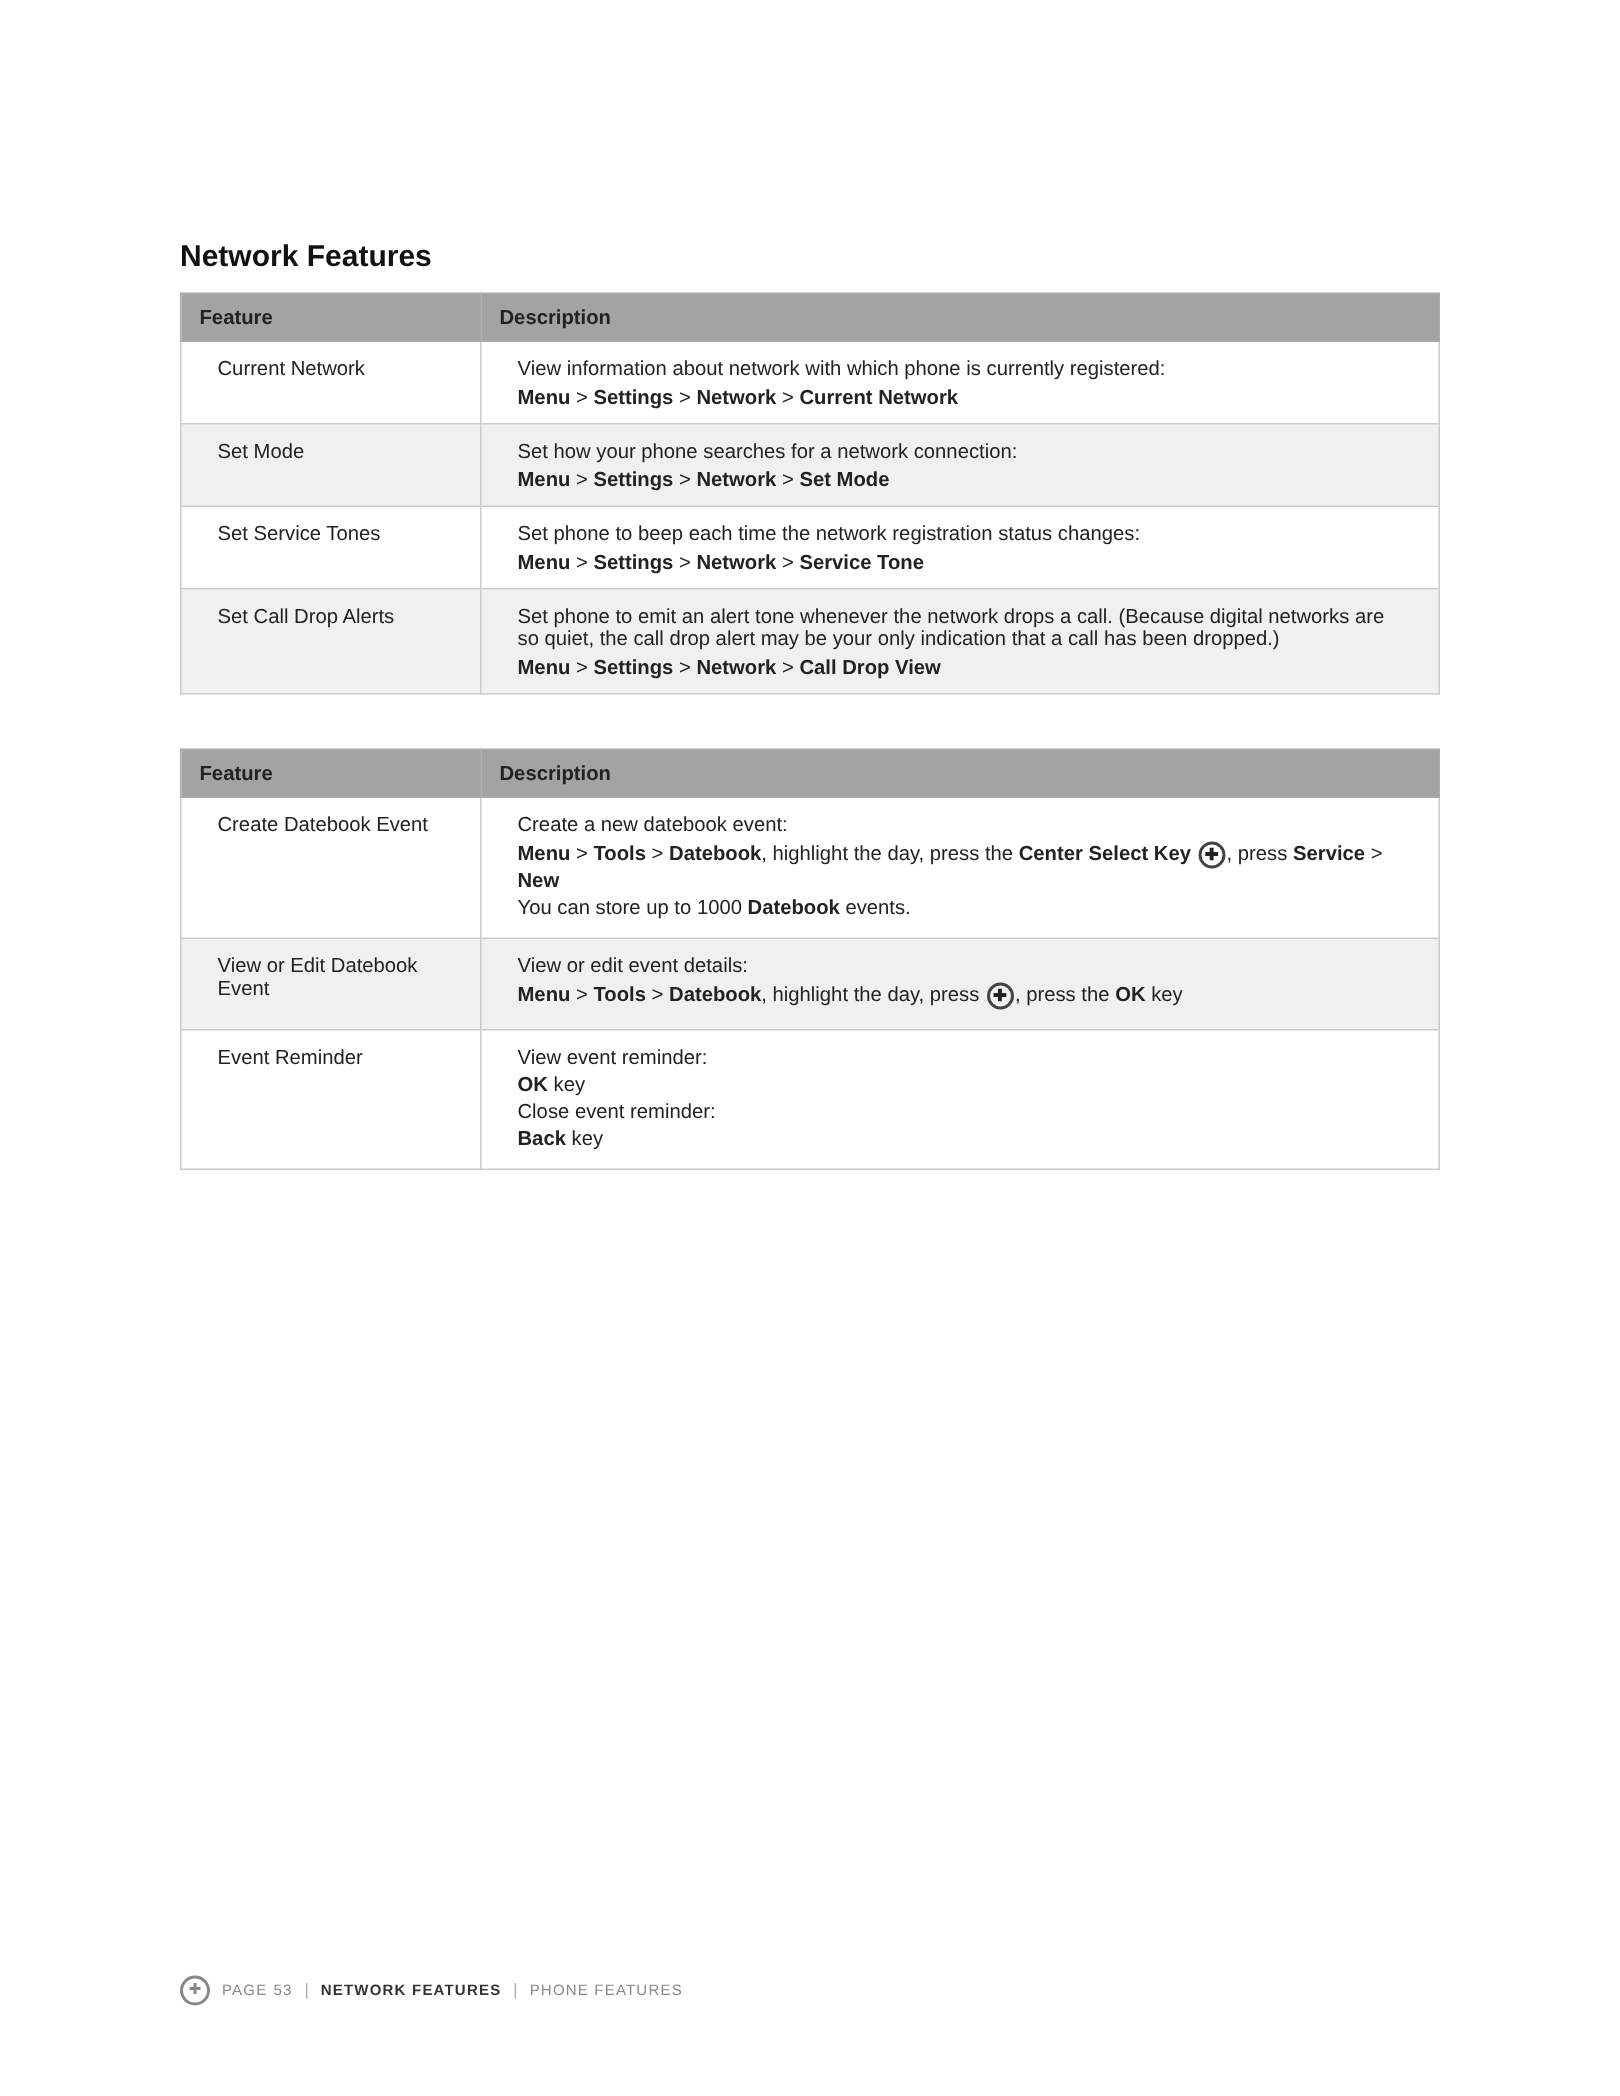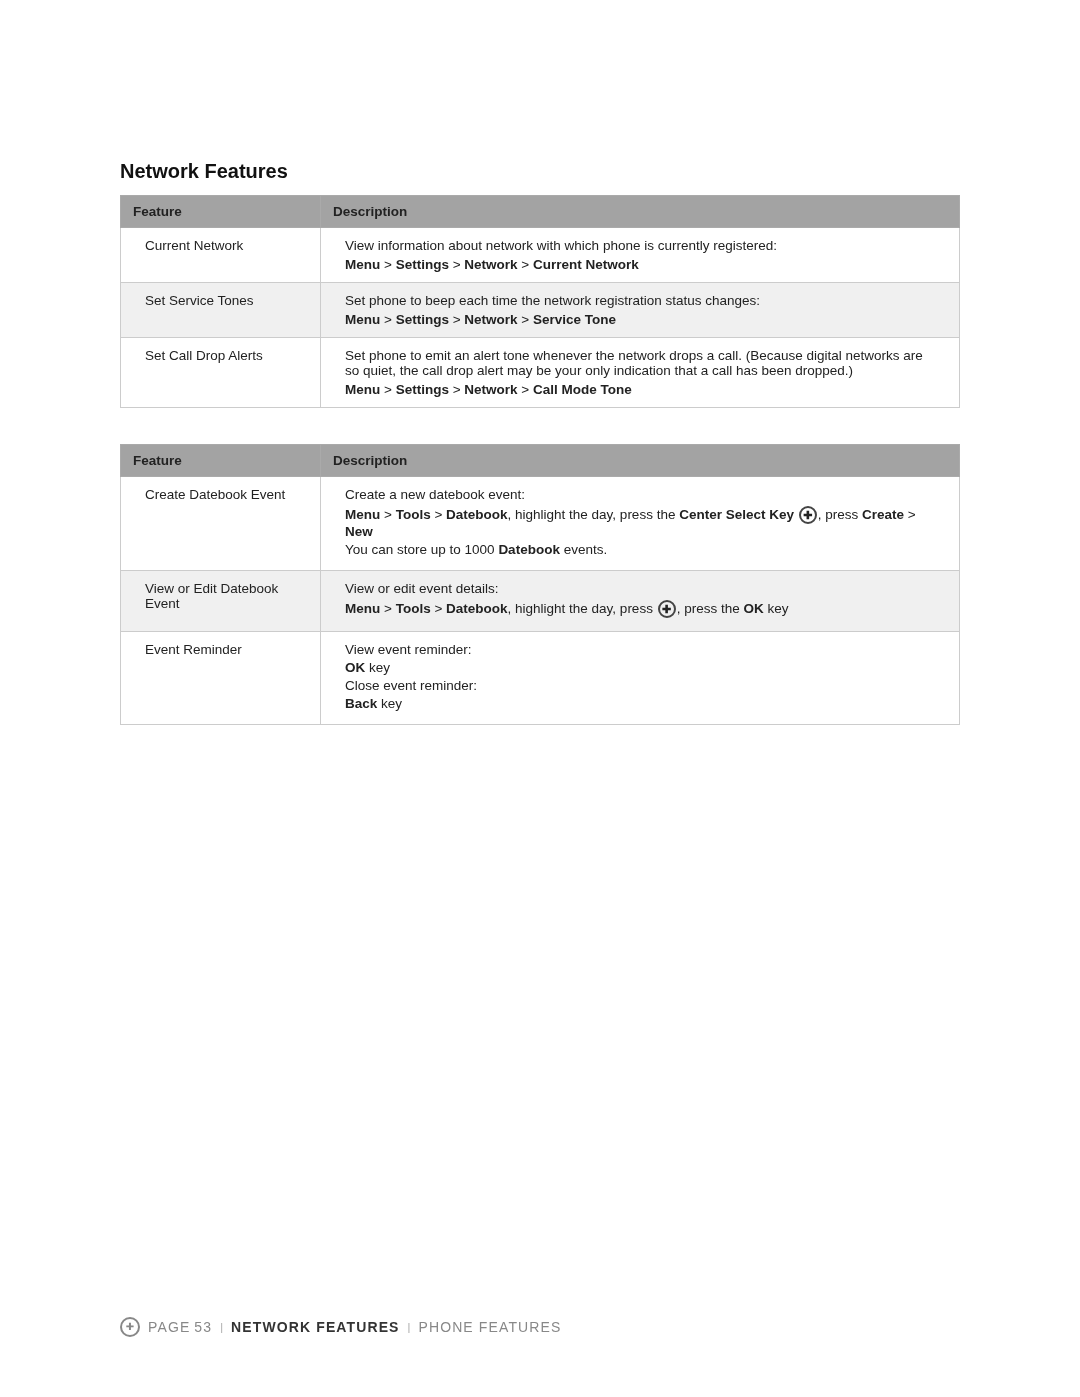--- a/index.html
+++ b/index.html
@@ -125,21 +125,21 @@
 
     .footer-current {
       color: #333;
       font-weight: bold;
       letter-spacing: 0.05em;
     }
 
     .footer-text {
       letter-spacing: 0.08em;
       text-transform: uppercase;
-      font-size: 14px;
+      font-size: 10px;
     }
 
     .desc-line {
       margin-bottom: 3px;
     }
   </style>
 </head>
 <body>
 
 <div class="page-content">
@@ -157,34 +157,43 @@
         <tr>
           <td>Current Network</td>
           <td>
             <div class="desc-line">View information about network with which phone is currently registered:</div>
             <div class="nav-path">
               <span class="bold">Menu</span> &gt; <span class="bold">Settings</span> &gt; <span class="bold">Network</span> &gt; <span class="bold">Current Network</span>
             </div>
           </td>
         </tr>
         <tr>
+          <td>Set Mode</td>
+          <td>
+            <div class="desc-line">Set how your phone searches for a network connection:</div>
+            <div class="nav-path">
+              <span class="bold">Menu</span> &gt; <span class="bold">Settings</span> &gt; <span class="bold">Network</span> &gt; <span class="bold">Set Mode</span>
+            </div>
+          </td>
+        </tr>
+        <tr>
           <td>Set Service Tones</td>
           <td>
             <div class="desc-line">Set phone to beep each time the network registration status changes:</div>
             <div class="nav-path">
               <span class="bold">Menu</span> &gt; <span class="bold">Settings</span> &gt; <span class="bold">Network</span> &gt; <span class="bold">Service Tone</span>
             </div>
           </td>
         </tr>
         <tr>
           <td>Set Call Drop Alerts</td>
           <td>
             <div class="desc-line">Set phone to emit an alert tone whenever the network drops a call. (Because digital networks are so quiet, the call drop alert may be your only indication that a call has been dropped.)</div>
             <div class="nav-path">
-              <span class="bold">Menu</span> &gt; <span class="bold">Settings</span> &gt; <span class="bold">Network</span> &gt; <span class="bold">Call Mode Tone</span>
+              <span class="bold">Menu</span> &gt; <span class="bold">Settings</span> &gt; <span class="bold">Network</span> &gt; <span class="bold">Call Drop View</span>
             </div>
           </td>
         </tr>
       </tbody>
     </table>
   </div>
 
   <div class="section">
     <table class="feature-table">
       <thead>
@@ -193,21 +202,21 @@
           <th class="desc-col">Description</th>
         </tr>
       </thead>
       <tbody>
         <tr>
           <td>Create Datebook Event</td>
           <td>
             <div class="desc-line">Create a new datebook event:</div>
             <div class="desc-line nav-path">
               <span class="bold">Menu</span> &gt; <span class="bold">Tools</span> &gt; <span class="bold">Datebook</span>, highlight the day, press the <span class="bold">Center Select Key</span>
-              <span class="circle-icon">✚</span>, press <span class="bold">Create</span> &gt; <span class="bold">New</span>
+              <span class="circle-icon">✚</span>, press <span class="bold">Service</span> &gt; <span class="bold">New</span>
             </div>
             <div class="desc-line">You can store up to 1000 <span class="bold">Datebook</span> events.</div>
           </td>
         </tr>
         <tr>
           <td>View or Edit Datebook Event</td>
           <td>
             <div class="desc-line">View or edit event details:</div>
             <div class="desc-line nav-path">
               <span class="bold">Menu</span> &gt; <span class="bold">Tools</span> &gt; <span class="bold">Datebook</span>, highlight the day, press <span class="circle-icon">✚</span>, press the <span class="bold">OK</span> key

